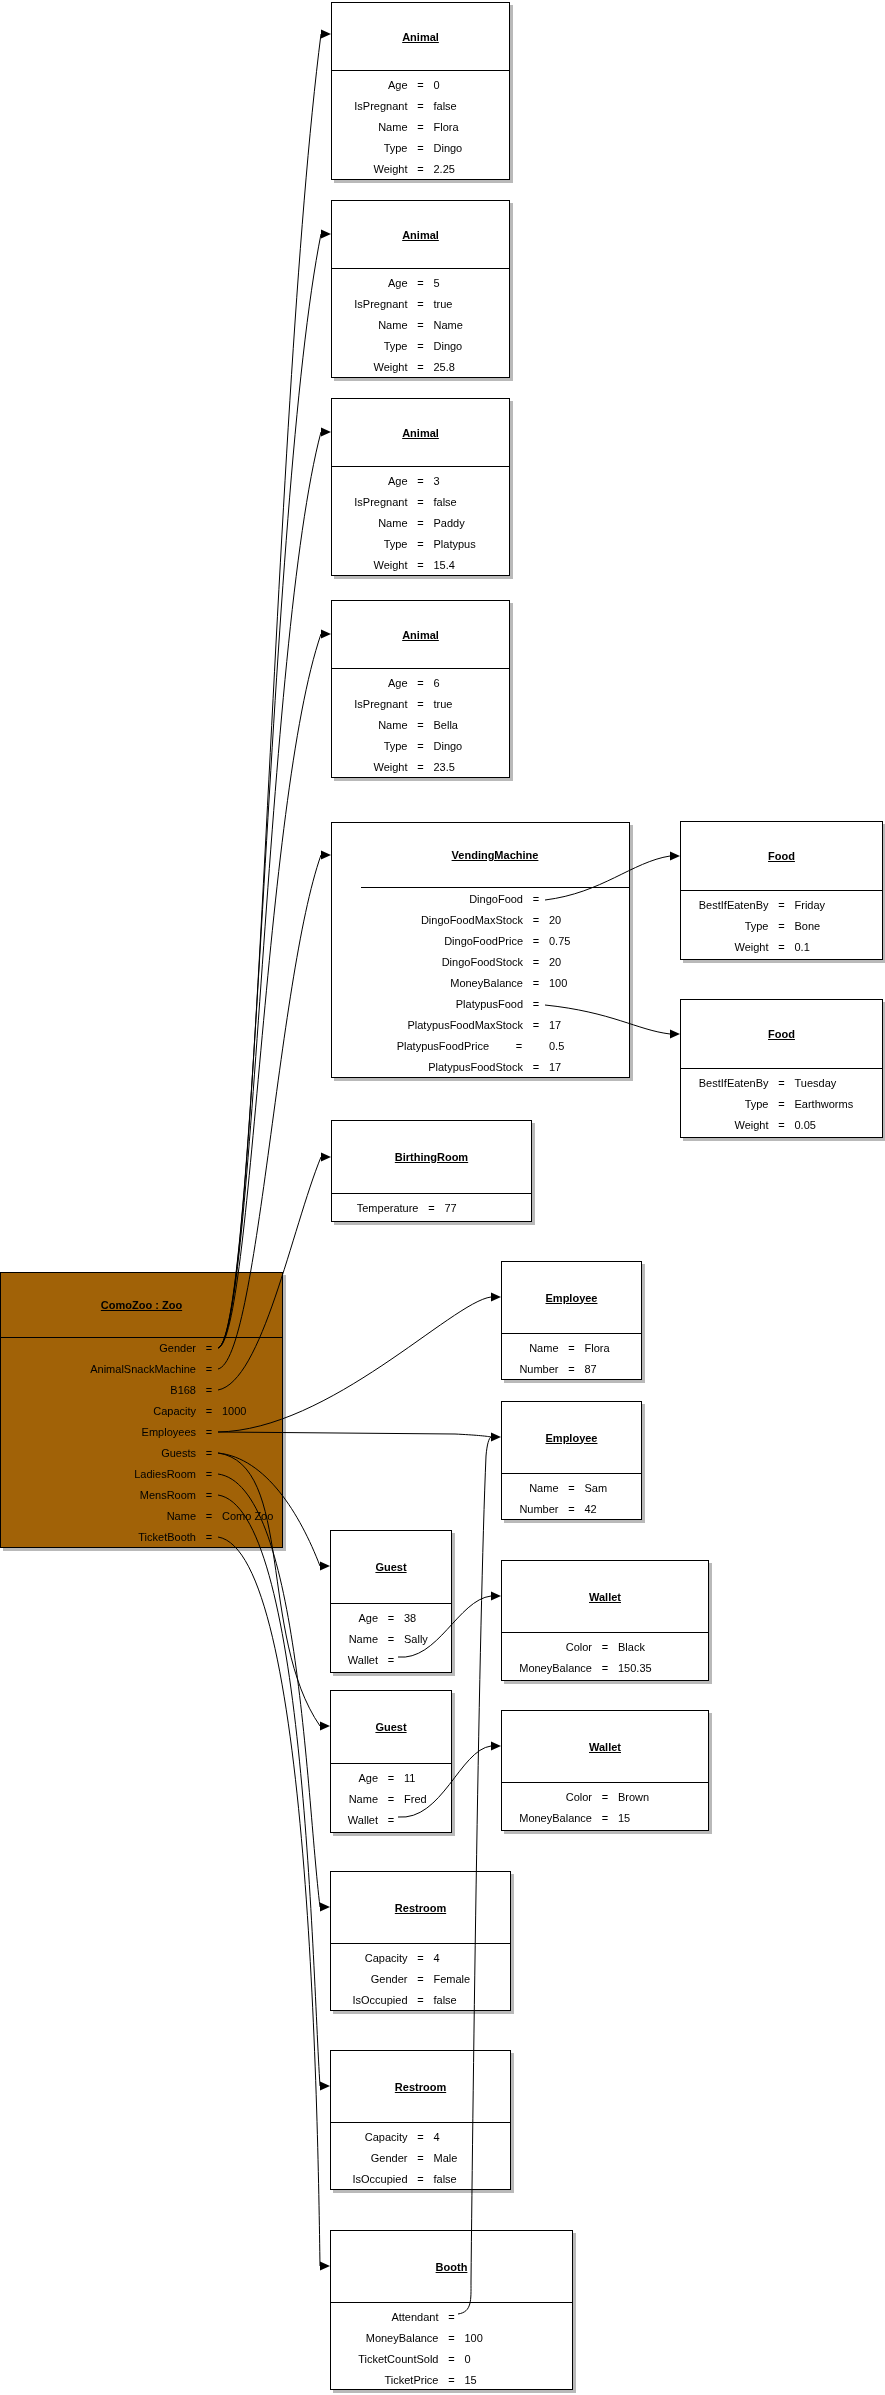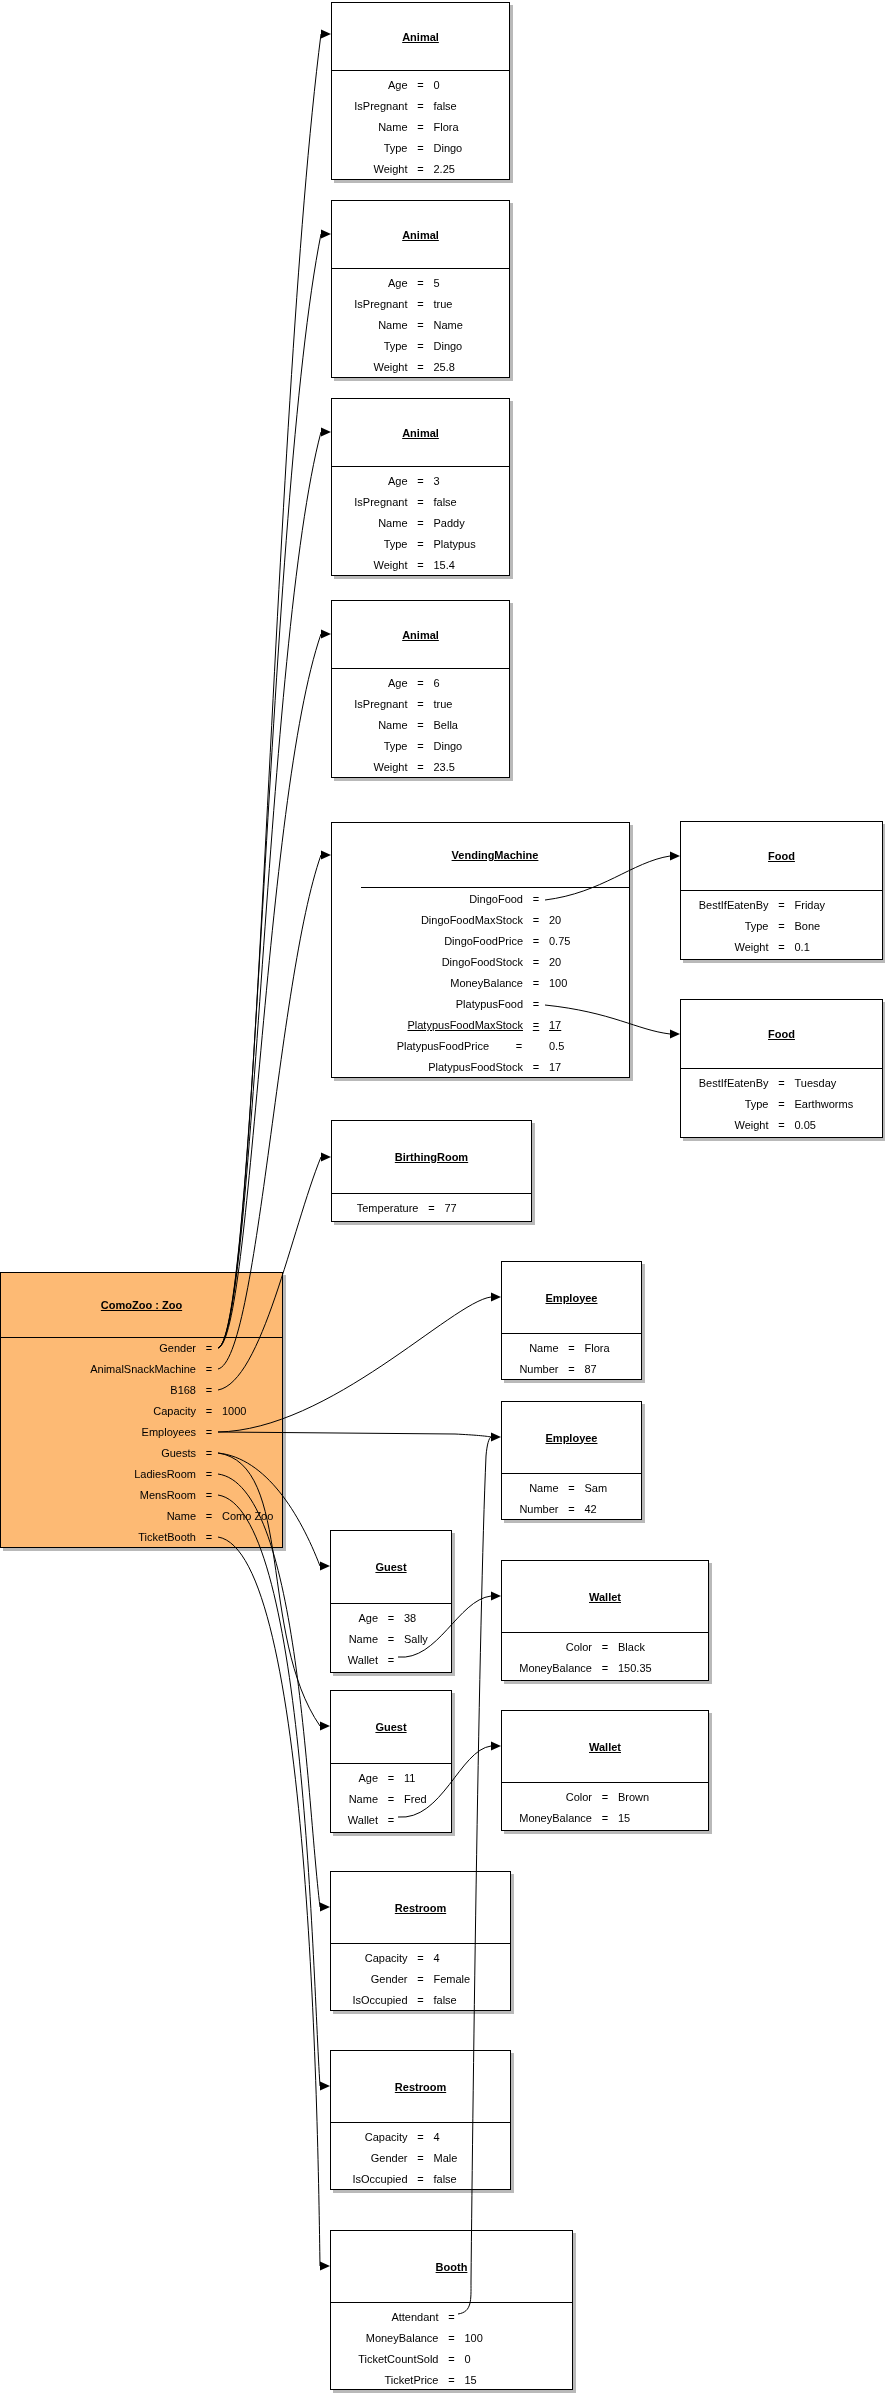--- a/index.html
+++ b/index.html
@@ -177,21 +177,21 @@
         <div class="frow" style="grid-template-columns: minmax(0px, 1fr) 12px 70px;">
           <span class="fname">MoneyBalance</span>
           <span class="feq">=</span>
           <span class="fval">100</span>
         </div>
         <div class="frow" style="grid-template-columns: minmax(0px, 1fr) 12px 70px;">
           <span class="fname">PlatypusFood</span>
           <span class="feq">=</span>
           <span class="fval"></span>
         </div>
-        <div class="frow" style="grid-template-columns: minmax(0px, 1fr) 12px 70px; text-decoration: underline;">
+        <div class="frow" style="grid-template-columns: minmax(0px, 1fr) 12px 70px;">
           <span class="fname">PlatypusFoodMaxStock</span>
           <span class="feq">=</span>
           <span class="fval">17</span>
         </div>
         <div class="frow" style="grid-template-columns: minmax(0px, 1fr) 12px 70px; gap: 24px;">
           <span class="fname">PlatypusFoodPrice</span>
           <span class="feq">=</span>
           <span class="fval">0.5</span>
         </div>
         <div class="frow" style="grid-template-columns: minmax(0px, 1fr) 12px 70px;">
@@ -250,21 +250,21 @@
         <span class="obj-title">BirthingRoom</span>
       </div>
       <div class="fields">
         <div class="frow" style="grid-template-columns: minmax(0px, 1fr) 12px minmax(0px, 1fr);">
           <span class="fname">Temperature</span>
           <span class="feq">=</span>
           <span class="fval">77</span>
         </div>
       </div>
     </div>
-    <div class="obj-box" style="left: 0px; top: 1272px; width: 283px; height: 276px; border-color: rgb(0, 0, 0); background: #fdba74;">
+    <div class="obj-box" style="left: 0px; top: 1272px; width: 283px; height: 276px; border-color: rgb(0, 0, 0); background: #a16207;">
       <div class="title-sec" style="height: 65px;">
         <span class="obj-title">ComoZoo : Zoo</span>
       </div>
       <div class="fields" style="padding-top: 0px;">
         <div class="frow" style="grid-template-columns: minmax(0px, 1fr) 12px 50px;">
           <span class="fname">Gender</span>
           <span class="feq">=</span>
           <span class="fval"></span>
         </div>
         <div class="frow" style="grid-template-columns: minmax(0px, 1fr) 12px 50px;">

